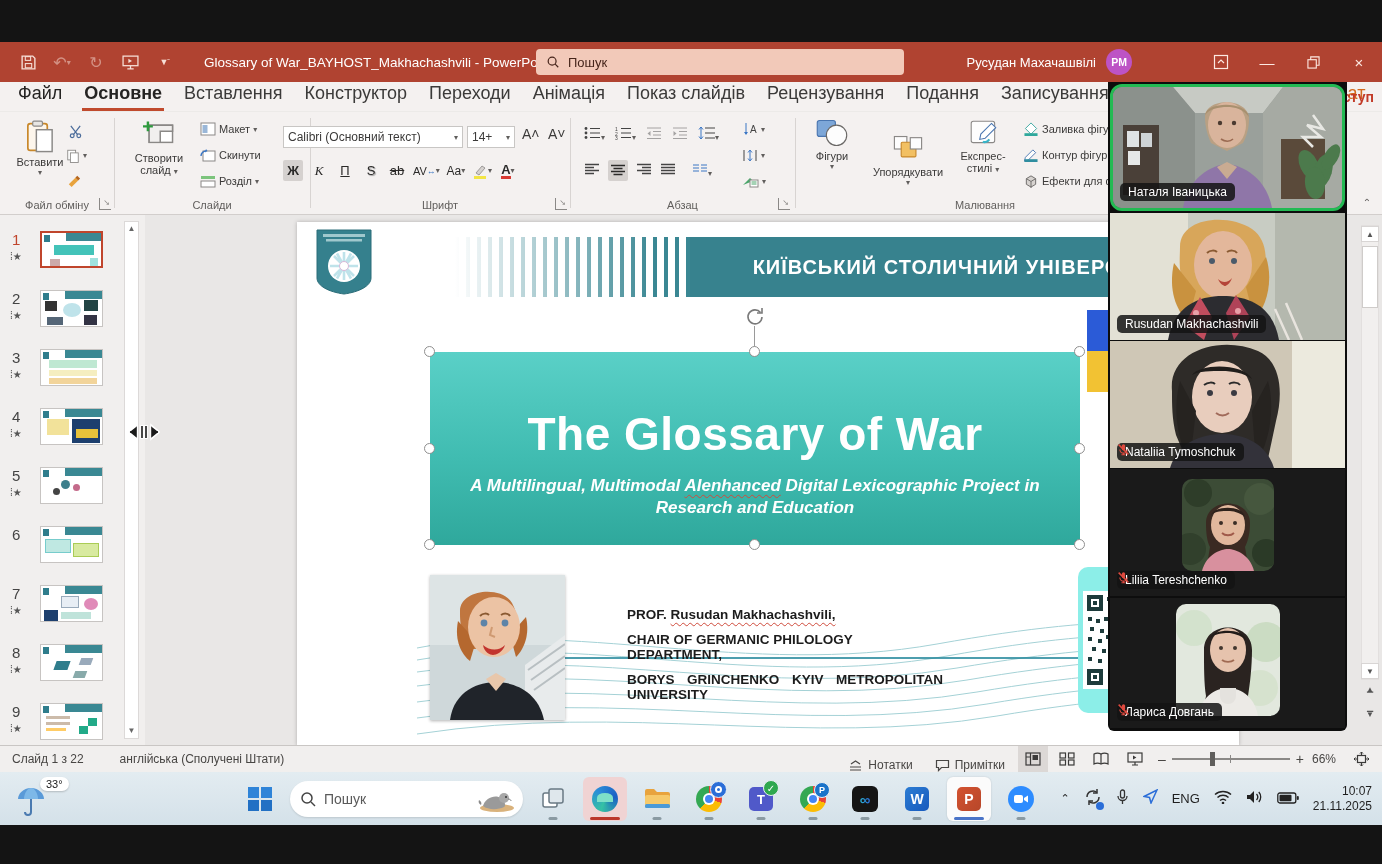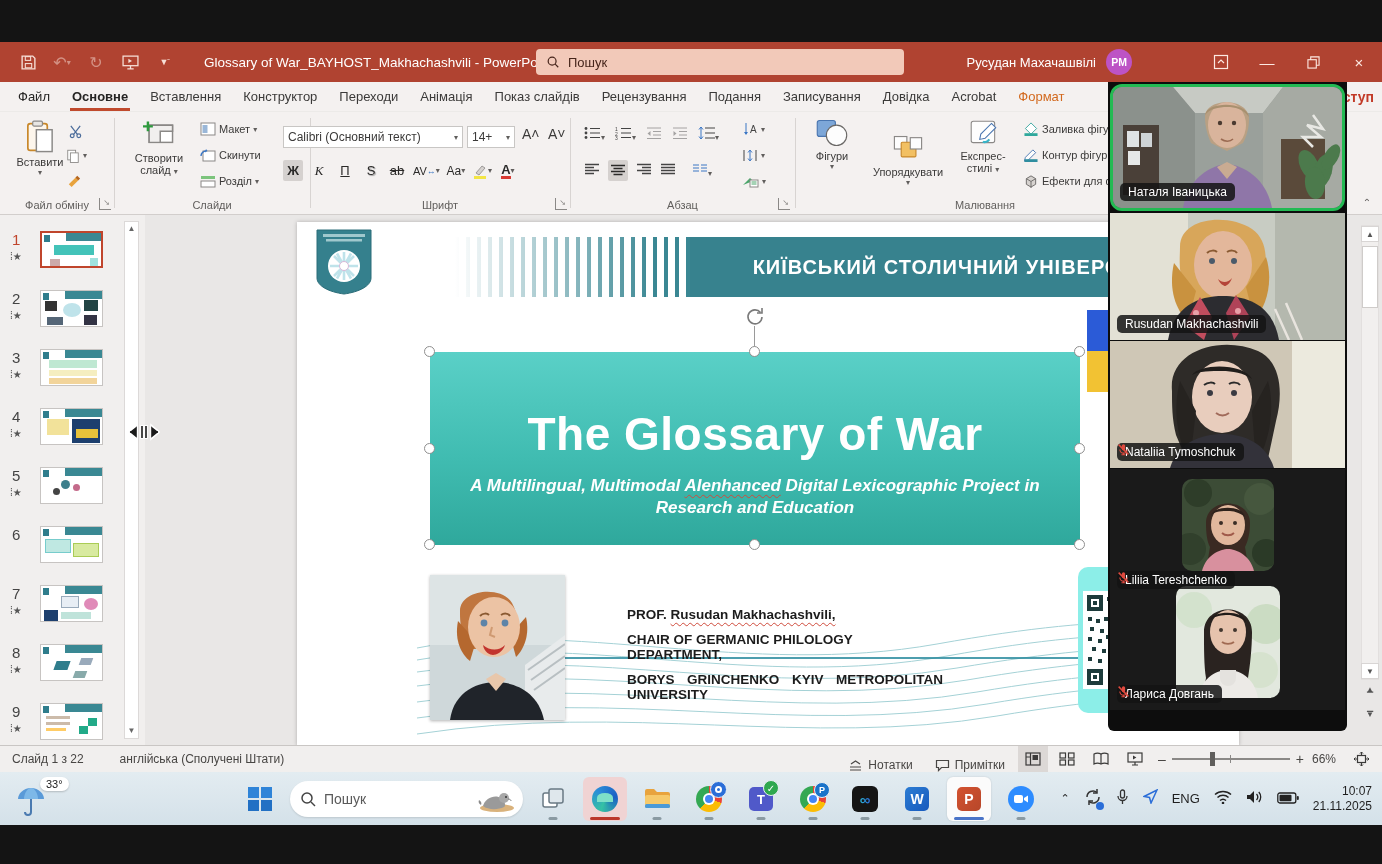--- a/index.html
+++ b/index.html
@@ -14,21 +14,21 @@
   #win-title{margin-left:30px;font-size:13.5px;color:#fff;white-space:nowrap;}
   #tb-search{position:absolute;left:536px;top:7px;width:368px;height:26px;background:#f2c9b9;border-radius:4px;display:flex;align-items:center;padding:0 10px;gap:8px;}
   #tb-search input{border:0;outline:0;background:transparent;font-size:13px;color:#46251b;width:280px;}
   #tb-search input::placeholder{color:#46251b;}
   #tb-user{position:absolute;right:250px;top:0;height:40px;display:flex;align-items:center;gap:10px;font-size:13px;}
   #tb-avatar{width:26px;height:26px;border-radius:50%;background:#bd53c5;display:flex;align-items:center;justify-content:center;font-size:10.5px;font-weight:bold;color:#fff;}
   .winctl{position:absolute;top:0;height:40px;width:46px;display:flex;align-items:center;justify-content:center;color:#fde9e2;font-size:15px;}
 
   
   #tabsrow{position:absolute;left:0;top:82px;width:1382px;height:30px;background:#f4f1f0;display:flex;align-items:flex-end;padding-left:16px;gap:18px;border-bottom:1px solid #eceae8;}
-  .rtab{font-size:13px;color:#3b3a39;padding:0 2px 7px 2px;white-space:nowrap;}
+  .rtab{font-size:18px;color:#3b3a39;padding:0 2px 7px 2px;white-space:nowrap;}
   .rtab.file{color:#252423;}
   .rtab.active{color:#252423;font-weight:bold;border-bottom:3px solid #c04a2d;padding-bottom:4px;}
   .rtab.ctx{color:#d2691e;}
   #share-btn{position:absolute;right:8px;top:89px;font-size:14px;color:#c23a27;font-weight:bold;}
 
   
   #ribbon{position:absolute;left:0;top:112px;width:1382px;height:103px;background:#f4f1f0;border-bottom:1px solid #d2cecc;font-size:11px;color:#3b3a39;}
   .rgrp{position:absolute;top:0;height:102px;}
   .rgrp .glabel{position:absolute;bottom:3px;left:0;right:0;text-align:center;color:#605e5c;font-size:11px;}
   .gdiv{position:absolute;top:6px;bottom:6px;width:1px;background:#d8d4d2;}
@@ -1033,21 +1033,21 @@
         <svg width="13" height="13" viewBox="0 0 16 16">
             <rect x="6" y="1.5" width="4" height="7.5" rx="2" fill="#e04a3f"></rect>
             <path d="M3.5 8a4.5 4.5 0 0 0 9 0" fill="none" stroke="#e04a3f" stroke-width="1.4"></path>
             <path d="M8 12.5v2M5.5 14.5h5" stroke="#e04a3f" stroke-width="1.4"></path>
             <line x1="2" y1="2" x2="14" y2="14" stroke="#e04a3f" stroke-width="1.8"></line>
           </svg>
         <span>Nataliia Tymoshchuk</span>
       </span>
     </div>
 
-    <div class="ztile" style="top:498px;height:130px;">
+    <div class="ztile" style="top:516px;height:130px;">
       <svg width="235" height="130" viewBox="0 0 235 130">
         <rect width="235" height="130" fill="#1a1a1a"></rect>
         <g>
           <clipPath id="av5">
               <rect x="66" y="6" width="104" height="112" rx="10"></rect>
             </clipPath>
           <g clip-path="url(#av5)">
             <rect x="66" y="6" width="104" height="112" fill="#e2e8de"></rect>
             <circle cx="84" cy="30" r="18" fill="#cfe0c8" opacity=".8"></circle>
               <circle cx="156" cy="44" r="20" fill="#c6d8bc" opacity=".8"></circle>

